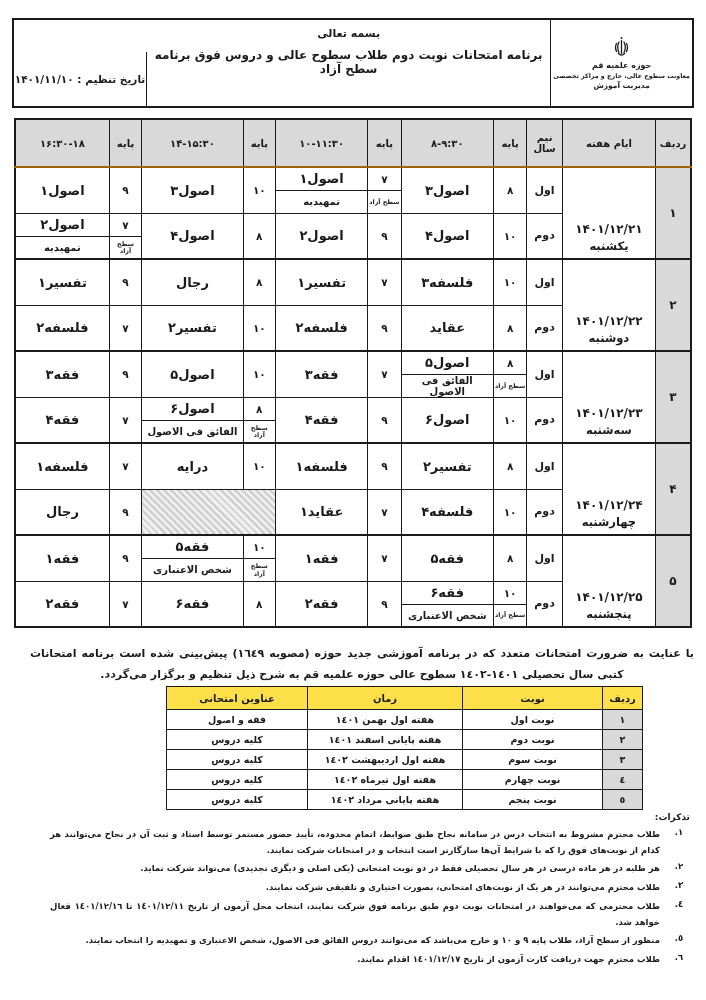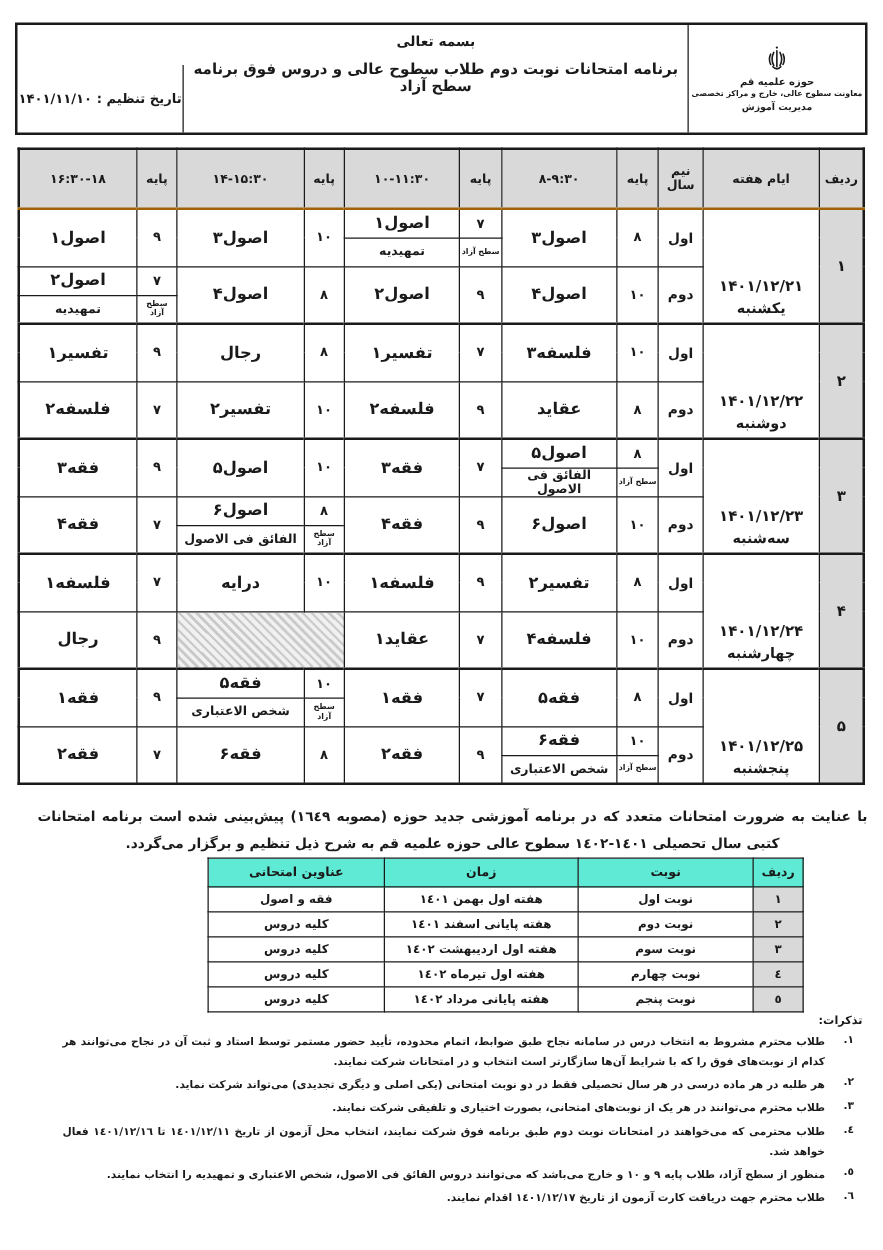--- a/index.html
+++ b/index.html
@@ -64,21 +64,21 @@
   }
   
   .rounds-table{
     position:absolute;top:686px;right:63px;width:476px;
     border:1.5px solid #1a1a1a;
   }
   .rounds-table th,.rounds-table td{
     border:1px solid #1a1a1a;text-align:center;vertical-align:middle;padding:1px 2px;
   }
   .rounds-table thead tr{height:23px;}
-  .rounds-table thead th{background:#5eead4;font-size:10px;font-weight:bold;}
+  .rounds-table thead th{background:#fde047;font-size:10px;font-weight:bold;}
   .rounds-table tbody tr{height:20px;}
   .rounds-table tbody td{font-size:9.5px;font-weight:bold;}
   .r-num{background:#d9d9d9;}
   
   .notes{position:absolute;top:812px;right:16px;left:50px;}
   .notes-heading{font-size:9px;font-weight:bold;margin-bottom:5px;}
   .note{display:flex;gap:8px;margin-bottom:3px;}
   .note-num{flex:0 0 22px;font-size:8.5px;font-weight:bold;text-align:center;}
   .note-text{flex:1;font-size:8.5px;font-weight:bold;line-height:1.85;text-align:justify;}
   .emblem{display:block;margin-bottom:1px;}

